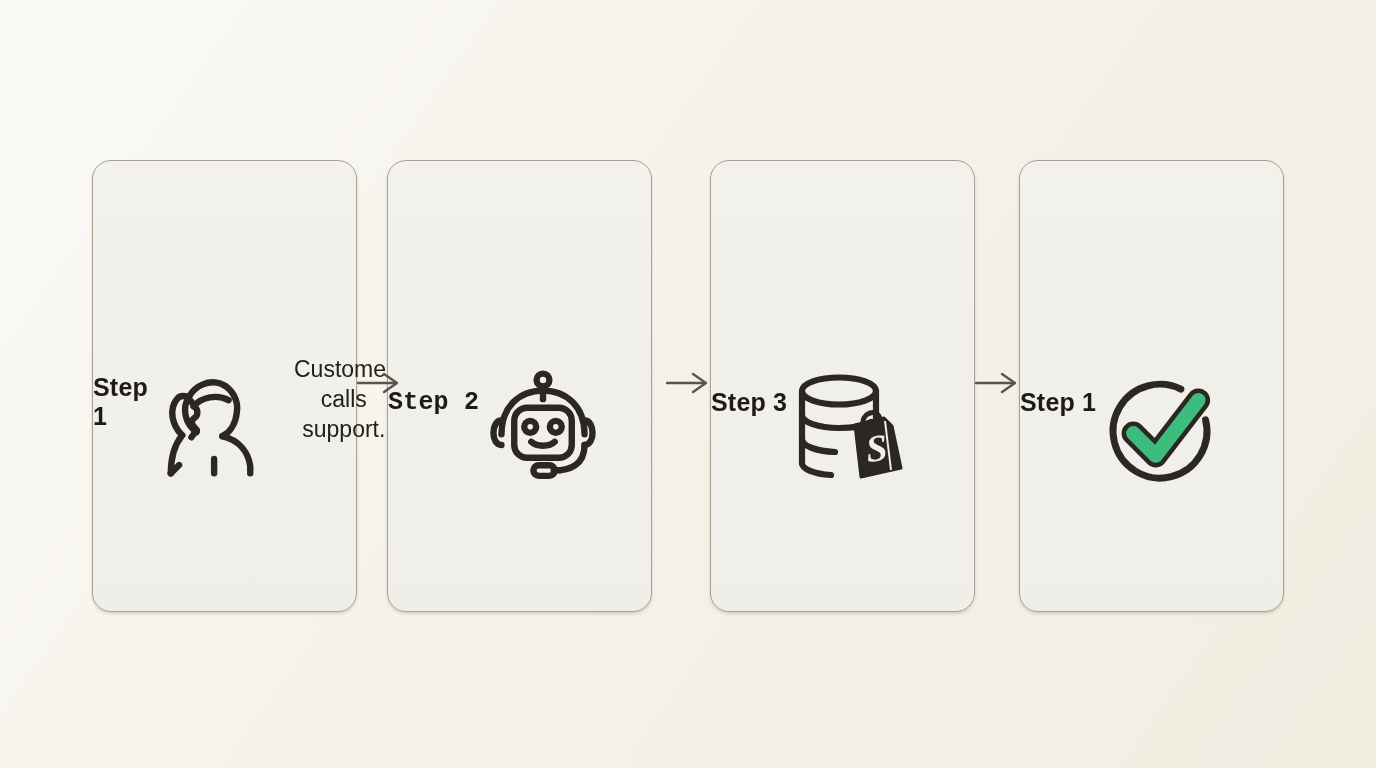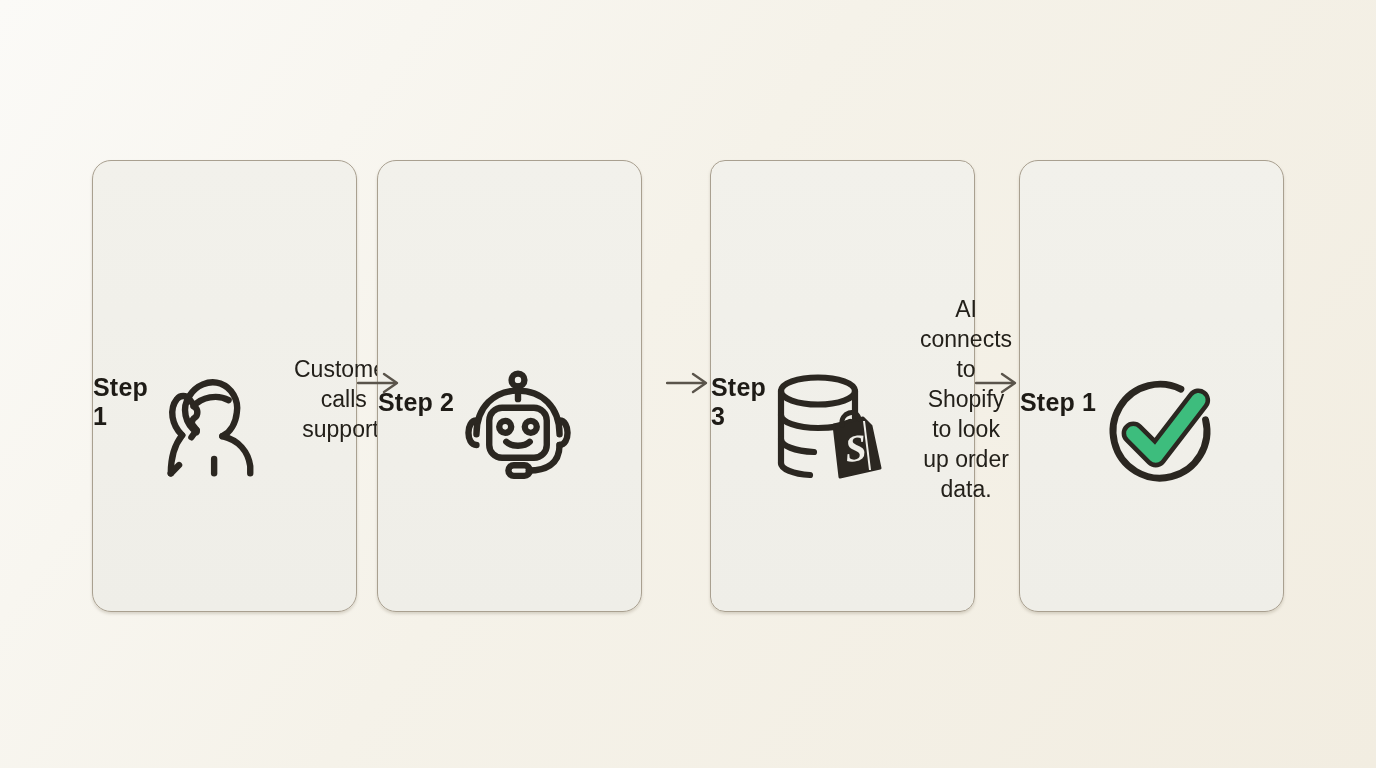--- a/index.html
+++ b/index.html
@@ -24,22 +24,22 @@
     box-sizing: border-box;
     background: linear-gradient(180deg, #f2f1eb 0%, #efeee8 100%);
     border: 1.5px solid #a9a090;
     border-radius: 19px;
     box-shadow: 0 2px 3px rgba(135, 124, 104, 0.28);
     display: flex;
     flex-direction: row;
     align-items: center;
   }
   .card-1 { left: 92px; }
-  .card-2 { left: 377px; }
-  .card-3 { left: 710px; border-radius: 15px; }
+  .card-2 { left: 387px; font-family: Liberation Mono, monospace; }
+  .card-3 { left: 710px; }
   .card-4 { left: 1019px; }
   .card-title {
     margin-top: 32px;
     font-size: 25px;
     font-weight: bold;
     color: #1e1b16;
     letter-spacing: 0.2px;
   }
   .card-icon {
     height: 136px;
@@ -137,21 +137,20 @@
 
           <path d="M15 95 C15 101 27 106 44 107"></path>
         </g>
 
         <path d="M68 57 L97 50 L105 58 L114 100 L74 109 Z" fill="#2b2721" stroke="#2b2721" stroke-width="3" stroke-linejoin="round"></path>
         <path d="M98 53 L104 102" stroke="#efeee8" stroke-width="2"></path>
         <path d="M76 57 C74 44 91 40 93 51" stroke="#2b2721" stroke-width="5" stroke-linecap="round" fill="none"></path>
         <text x="90" y="93" font-family="Liberation Serif, serif" font-size="38" font-weight="bold" font-style="italic" fill="#efeee8" text-anchor="middle" transform="rotate(-6 90 84)">S</text>
       </svg>
     </div>
-    <div class="card-text">AI connects to Shopify to look up order data.</div>
   </div>
 
   <div class="card card-4">
     <div class="card-title">Step 1</div>
     <div class="card-icon">
       <svg width="128" height="128" viewBox="0 0 120 120" fill="none">
 
         <circle cx="60" cy="62" r="44" stroke="#2b2721" stroke-width="6.5" stroke-linecap="round" stroke-dasharray="238 39" transform="rotate(-14 60 62)"></circle>
 
         <path d="M35 64 L56 85 L96 33" stroke="#2b2721" stroke-width="22" stroke-linecap="round" stroke-linejoin="round"></path>

